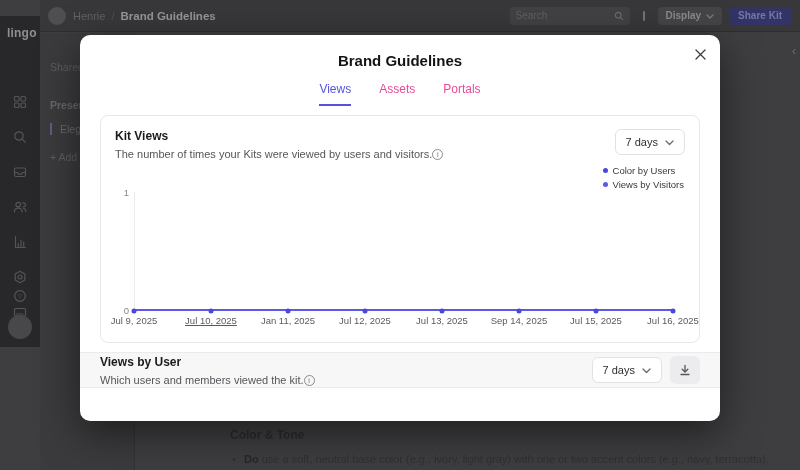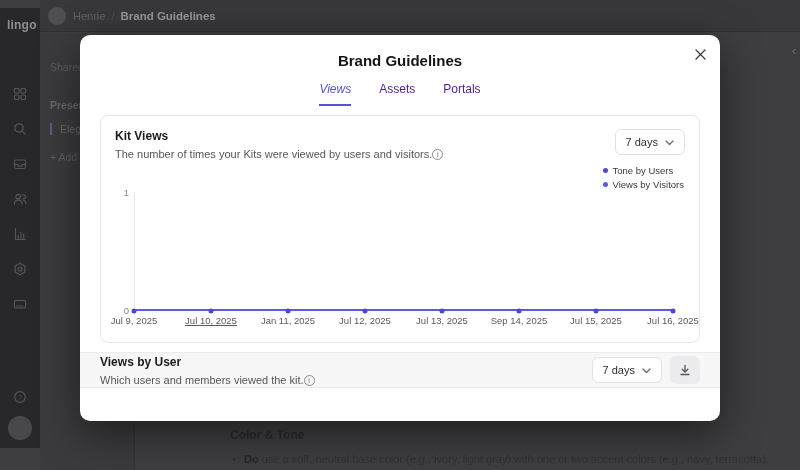--- a/index.html
+++ b/index.html
@@ -1,20 +1,20 @@
 <!DOCTYPE html>
 <html><head>
 <meta charset="utf-8">
 <style>
   * { box-sizing: border-box; margin: 0; padding: 0; }
   html,body { width:800px; height:470px; overflow:hidden; }
   body { position:relative; background:#3e3e40; font-family:"Liberation Sans",sans-serif; }
 
   
-  .sidebar { position:absolute; left:0; top:8px; width:40px; height:440px; background:#28282a; z-index:1; }
+  .sidebar { position:absolute; left:0; top:16px; width:40px; height:331px; background:#28282a; z-index:1; }
   .logo { position:absolute; left:7px; top:10px; font-size:12px; font-weight:bold; color:#8e8e90; letter-spacing:.2px; }
   .side-icons { position:absolute; left:0; top:78px; width:40px; display:flex; flex-direction:column; align-items:center; gap:20px; }
   .side-icon { width:15px; height:15px; display:flex; align-items:center; justify-content:center; }
   .side-icon svg { stroke:#545456; fill:none; stroke-width:1.2; stroke-linecap:round; stroke-linejoin:round; }
   .side-bottom { position:absolute; left:0; bottom:8px; width:40px; display:flex; flex-direction:column; align-items:center; gap:12px; }
   .avatar-circle { width:24px; height:24px; border-radius:50%; background:#48484a; }
 
   .topbar { position:absolute; left:40px; top:0; right:0; height:32px; background:#38383a; border-bottom:1px solid #2e2e30; display:flex; align-items:center; padding:0 9px 0 8px; z-index:1; }
   .crumb-avatar { width:18px; height:18px; border-radius:50%; background:#505052; margin-right:7px; flex:0 0 auto; }
   .crumb-user { font-size:11px; font-weight:normal; color:#626264; margin-right:6px; }
@@ -46,22 +46,22 @@
   .bg-doc li { font-size:11px; color:#303033; margin-bottom:7px; padding-left:14px; position:relative; white-space:nowrap; }
   .bg-doc li::before { content:"•"; position:absolute; left:2px; color:#303033; }
   .bg-doc li b { color:#27272a; }
 
   
   .modal { position:absolute; left:80px; top:35px; width:640px; height:386px; background:#ffffff; border-radius:10px; box-shadow:0 12px 40px rgba(0,0,0,.5); z-index:5; overflow:hidden; }
   .modal-close { position:absolute; right:13px; top:12px; width:14px; height:14px; cursor:pointer; display:flex; align-items:center; justify-content:center; }
   .modal-close svg { stroke:#3c3c3e; stroke-width:1.3; stroke-linecap:round; }
   .modal-title { text-align:center; font-size:15px; font-weight:bold; color:#141416; padding-top:17px; }
   .tabs { display:flex; justify-content:center; gap:28px; margin-top:13px; }
-  .tab { font-size:12px; color:#4c1d95; padding-bottom:8px; cursor:pointer; }
-  .tab.active { color:#5554d8; font-weight:normal; border-bottom:2px solid #5554d8;font-style:italic; }
+  .tab { font-size:12px; color:#ec4899; padding-bottom:8px; cursor:pointer; }
+  .tab.active { color:#5554d8; font-weight:normal; border-bottom:2px solid #5554d8; }
 
   .kit-card { position:relative; margin:9px 20px 0; height:228px; border:1px solid #e7e7e9; border-radius:8px; background:#fff; }
   .card-head { display:flex; justify-content:space-between; align-items:flex-start; padding:13px 14px 0; }
   .card-title { font-size:12px; font-weight:bold; color:#1b1b1d; margin-bottom:5px; }
   .card-sub { font-size:11px; color:#56565a; display:flex; align-items:flex-end; }
   .info-i { width:11px; height:11px; border:1px solid #8b8b8f; border-radius:50%; font-size:7.5px; color:#77777b; display:inline-flex; align-items:center; justify-content:center; flex:0 0 auto; }
   .range-select { display:flex; align-items:center; gap:7px; border:1px solid #e2e2e5; border-radius:6px; background:#fff; padding:6px 10px; font-size:11px; color:#2e2e30; cursor:pointer; }
   .chev svg { stroke:#6a6a6e; fill:none; stroke-width:1.3; stroke-linecap:round; stroke-linejoin:round; }
 
   .legend { position:absolute; right:15px; top:49px; display:flex; flex-direction:column; gap:3px; }
@@ -146,20 +146,41 @@
       </div>
     <div class="avatar-circle"></div>
   </div>
 </div>
 
 <div class="topbar">
   <div class="crumb-avatar"></div>
   <span class="crumb-user">Henrie</span>
   <span class="crumb-sep">/</span>
   <span class="crumb-page">Brand Guidelines</span>
+  <div class="topbar-right">
+    <div class="search-box">
+      <input placeholder="Search" style="">
+      <span class="mag"><svg width="10" height="10" viewBox="0 0 12 12">
+            <circle cx="5" cy="5" r="3.4"></circle>
+            <line x1="7.6" y1="7.6" x2="10.4" y2="10.4"></line>
+          </svg></span>
+    </div>
+    <div class="icon-btn">
+        <span class="notif-bar"></span>
+      </div>
+    <div class="display-btn">
+      <span>Display</span>
+      <span class="chev-dim"><svg width="8" height="5" viewBox="0 0 8 5">
+            <polyline points="1,1 4,4 7,1"></polyline>
+          </svg></span>
+    </div>
+    <div class="share-btn">
+        <span>Share Kit</span>
+      </div>
+  </div>
 </div>
 
 <div class="side-panel">
   <div class="panel-item pi-0">Shared d</div>
   <div class="panel-item pi-1">Present</div>
   <div class="panel-item pi-2">Elega</div>
   <div class="panel-item pi-3">+ Add S</div>
 </div>
 
 <div class="bg-content">
@@ -199,21 +220,21 @@
       <div class="range-select">
         <span>7 days</span>
         <span class="chev"><svg width="9" height="6" viewBox="0 0 9 6">
               <polyline points="1,1 4.5,4.5 8,1"></polyline>
             </svg></span>
       </div>
     </div>
     <div class="legend">
         <div class="legend-row">
           <span class="legend-dot" style="background: rgb(74, 71, 218);"></span>
-          <span>Tone by Users</span>
+          <span>Color by Users</span>
         </div>
         <div class="legend-row">
           <span class="legend-dot" style="background: rgb(91, 88, 236);"></span>
           <span>Views by Visitors</span>
         </div>
       </div>
     <div class="plot-wrap">
         <div class="y-tick" style="left: 6px; top: 71px;">1</div>
         <div class="y-tick" style="left: 6px; top: 189px;">0</div>
         <div class="y-axis-line"></div>

